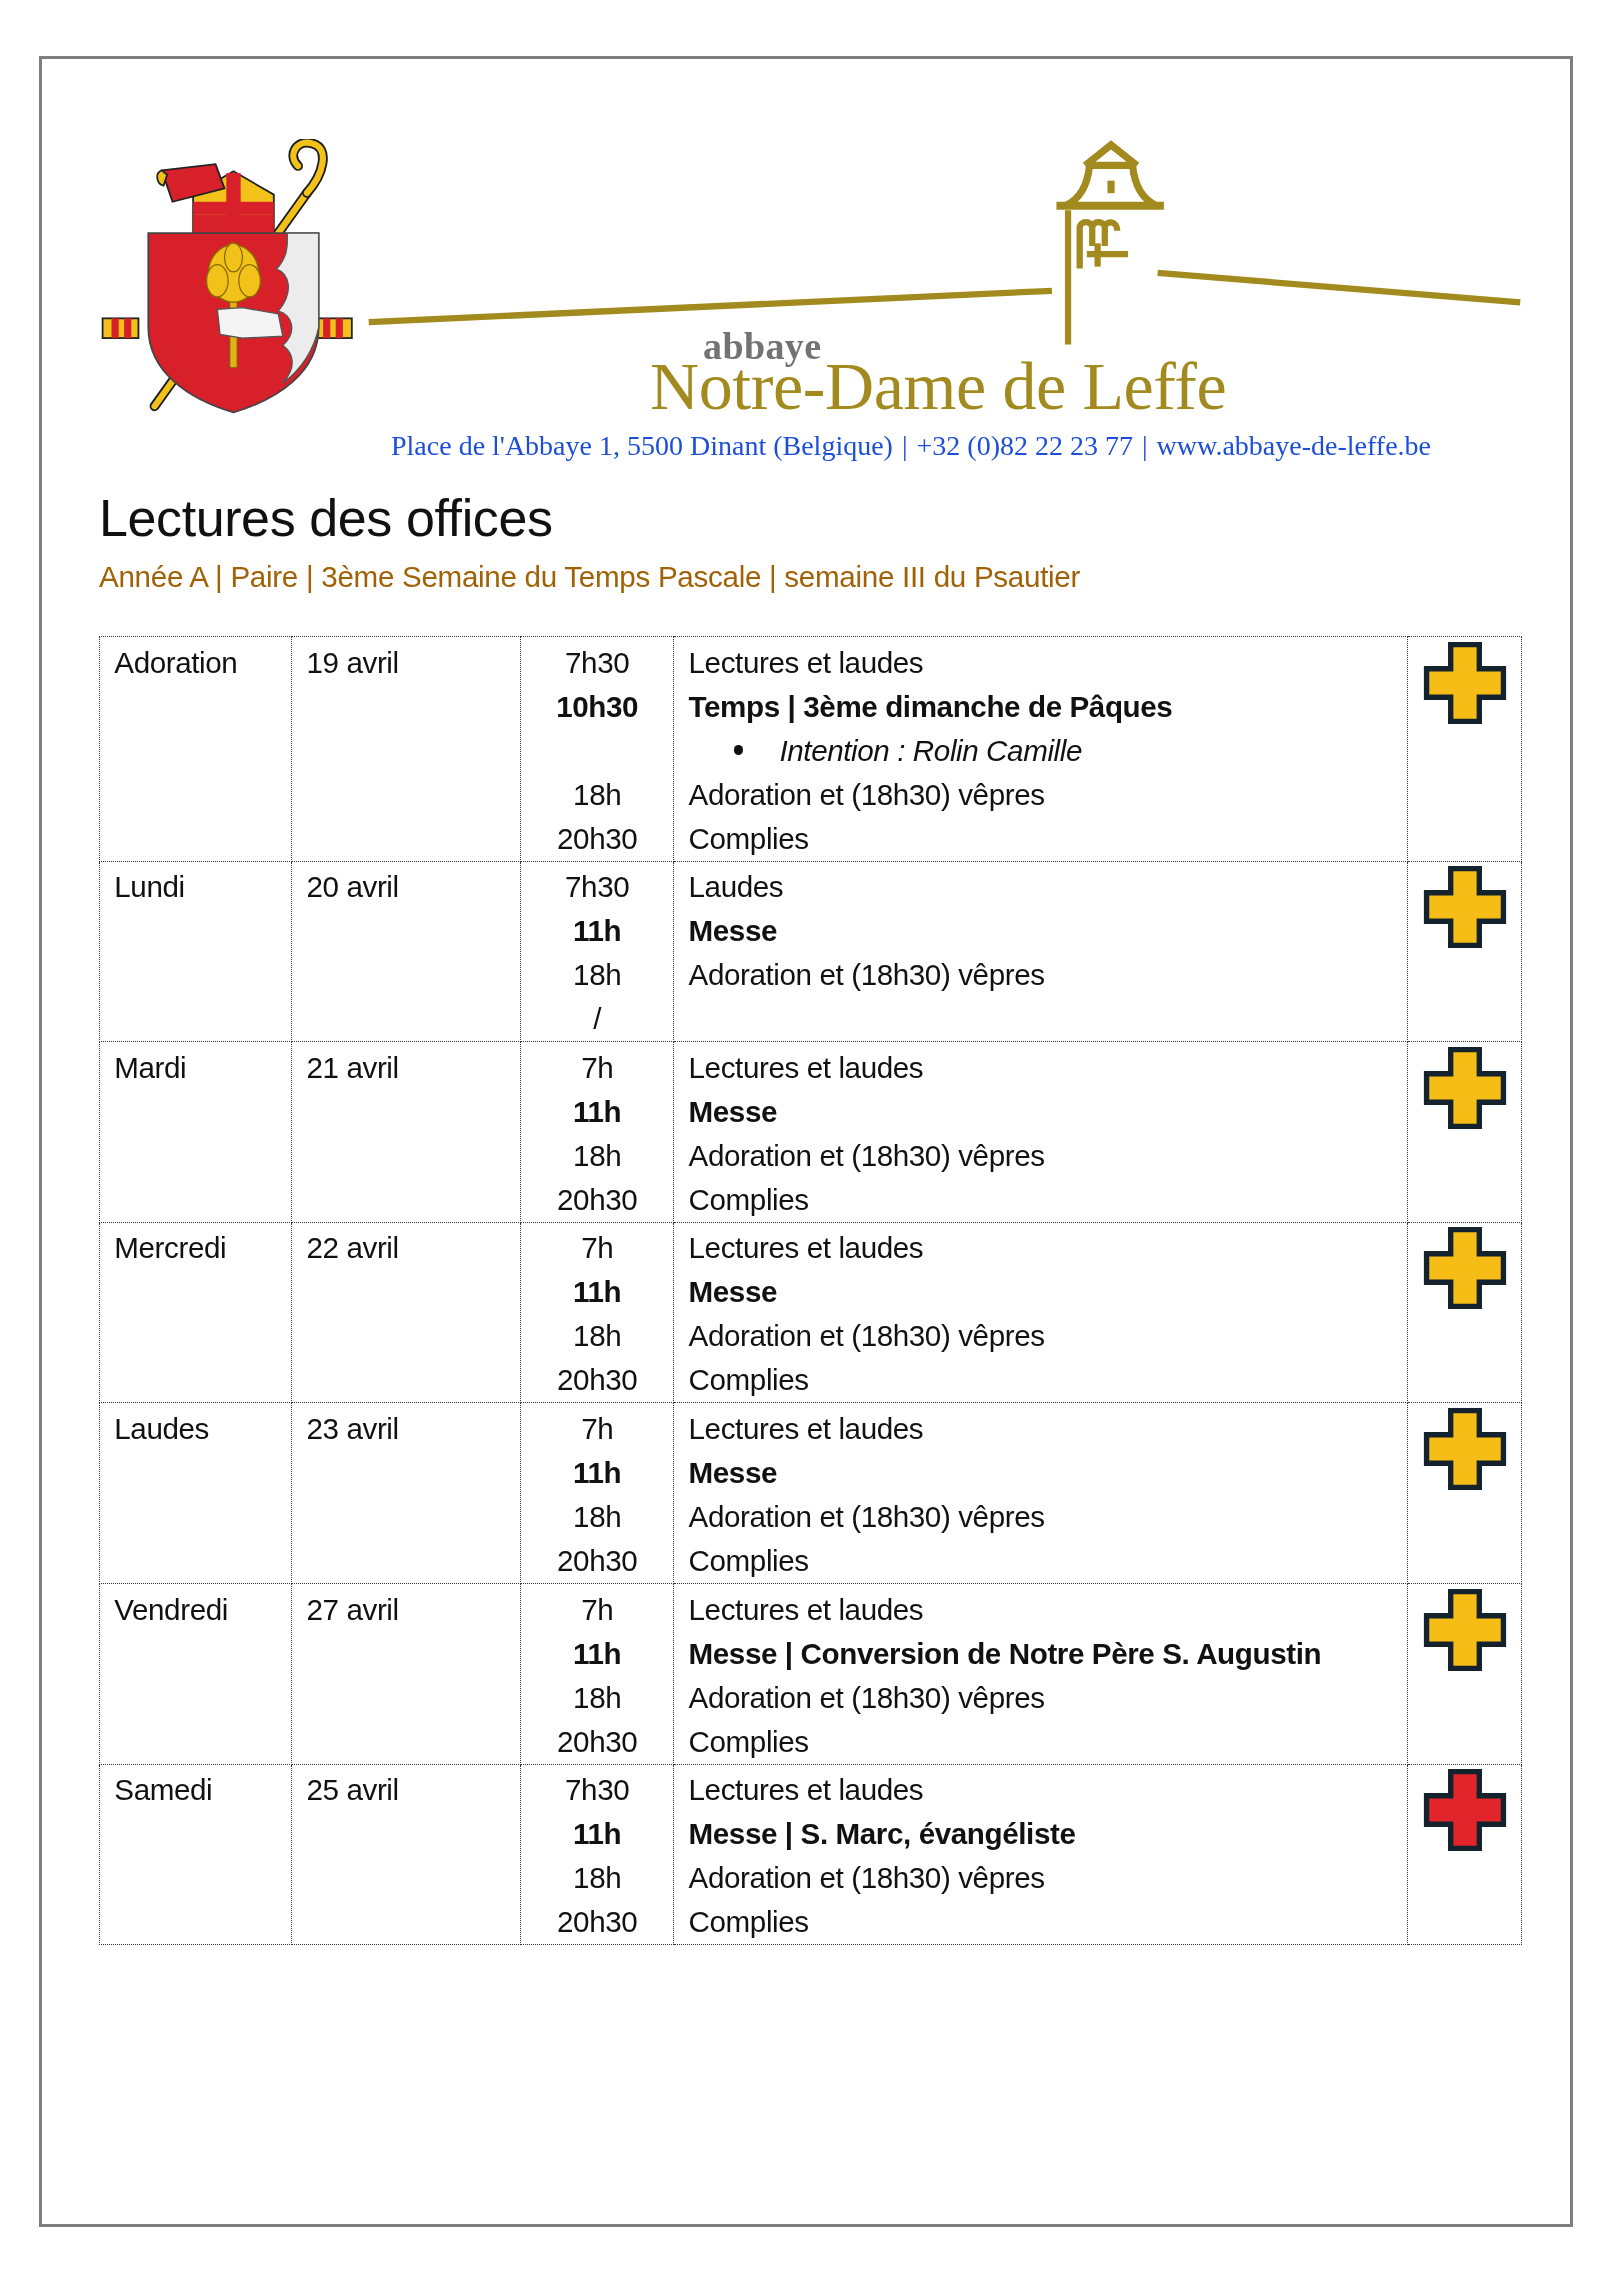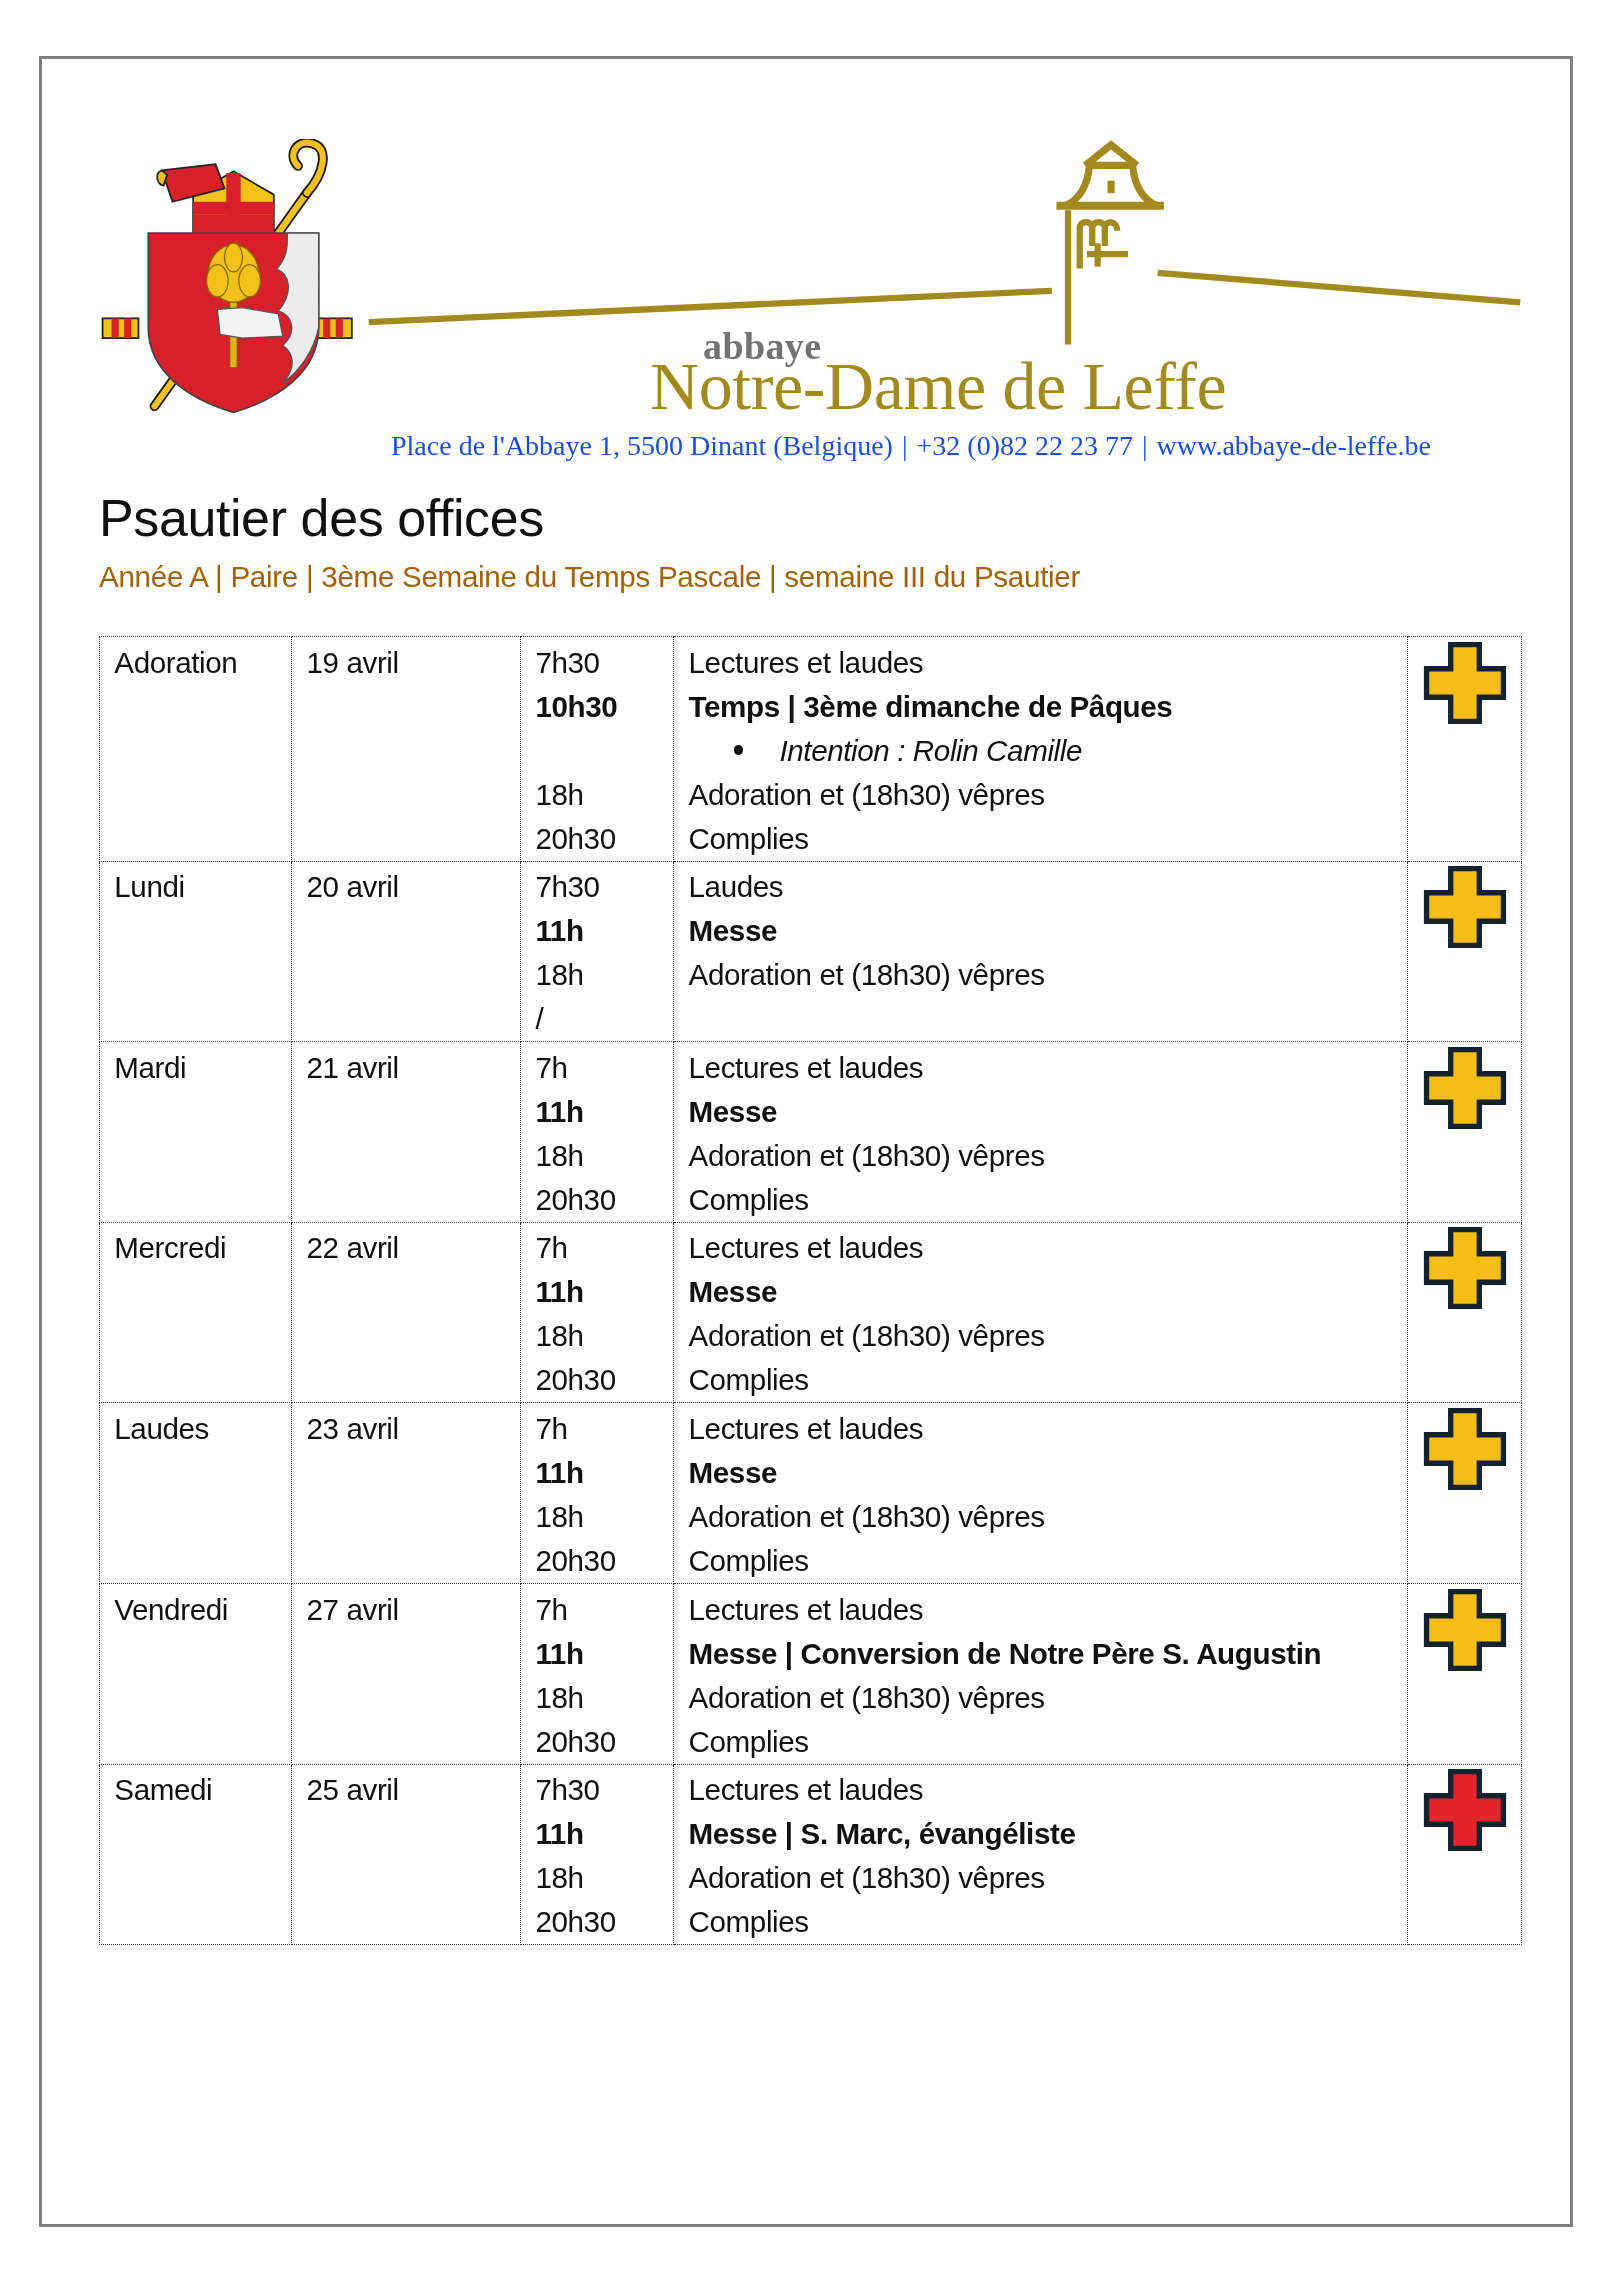--- a/index.html
+++ b/index.html
@@ -10,21 +10,21 @@
   .logo-abbaye { position:absolute; left:703px; top:324px; font-family:"Liberation Serif", serif; font-size:38px; font-weight:bold; color:#737373; letter-spacing:0.4px; }
   .logo-name { position:absolute; left:650px; top:347px; font-family:"Liberation Serif", serif; font-size:68px; color:#a38a1e; white-space:nowrap; letter-spacing:-0.4px; }
   .address { position:absolute; left:391px; top:430px; font-family:"Liberation Serif", serif; font-size:28px; color:#1d4ed8; white-space:nowrap; }
   .address .sep { margin:0 9px; }
   .title { position:absolute; left:99px; top:488px; font-family:"Liberation Sans", sans-serif; font-size:52px; color:#111; white-space:nowrap; letter-spacing:-0.4px; }
   .subtitle { position:absolute; left:99px; top:560px; font-family:"Liberation Sans", sans-serif; font-size:29.6px; color:#a16207; white-space:nowrap; letter-spacing:-0.3px; }
   table.schedule { position:absolute; left:99px; top:636px; width:1423px; border-collapse:collapse; font-family:"Liberation Sans", sans-serif; font-size:29.6px; letter-spacing:-0.4px; }
   table.schedule td { border:1.3px dotted #333; vertical-align:top; padding:3.6px 14.3px 0 14.3px; line-height:44px; }
   td.c-day { width:164px; }
   td.c-date { width:203px; }
-  td.c-time { width:125px; }
+  td.c-time { width:125px;text-align:center; }
   td.c-desc { width:707px; }
   td.c-cross { width:79px; vertical-align:middle; text-align:center; padding:0; }
   .bold { font-weight:bold; }
   .line { display:block; height:44px; white-space:nowrap; }
   .bullet-line { display:block; height:44px; white-space:nowrap; padding-left:45px; font-style:italic; }
   .bullet-line .dot { display:inline-block; width:9.9px; height:9.9px; border-radius:50%; background:#111; margin-right:36px; vertical-align:middle; position:relative; top:-2.7px; }
   .cross { display:inline-block; width:84px; height:84px; }
 </style>
 </head>
 <body>
@@ -92,21 +92,21 @@
   </g>
 </svg>
 
 <div class="logo-abbaye">abbaye</div>
 <div class="logo-name">Notre-Dame de Leffe</div>
 
 <div class="address">
   <span>Place de l'Abbaye 1, 5500 Dinant (Belgique)</span><span class="sep">|</span><span>+32 (0)82 22 23 77</span><span class="sep">|</span><span>www.abbaye-de-leffe.be</span>
 </div>
 
-<h1 class="title" style="margin:0;font-weight:normal;">Psautier des offices</h1>
+<h1 class="title" style="margin:0;font-weight:normal;">Lectures des offices</h1>
 <div class="subtitle">Année A | Paire | 3ème Semaine du Temps Pascale | semaine III du Psautier</div>
 
 <table class="schedule">
   <tbody id="schedule-body">
       <tr>
         <td class="c-day">
           <span class="line">Adoration</span>
         </td>
         <td class="c-date">
           <span class="line">19 avril</span>

